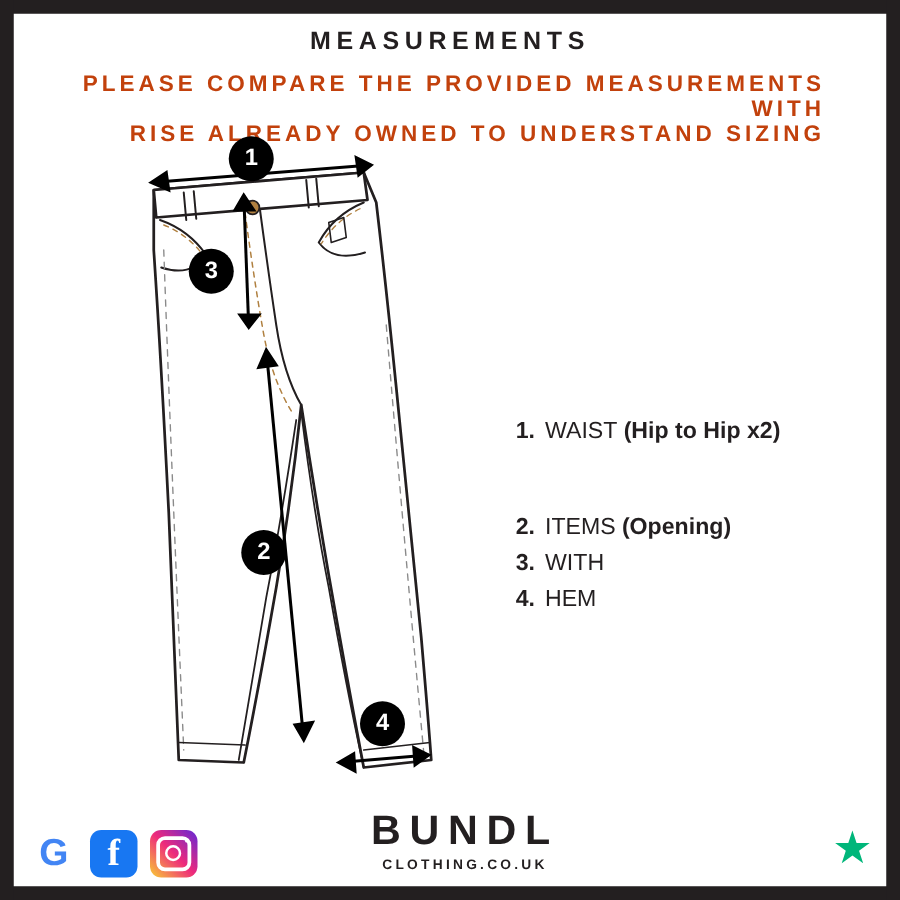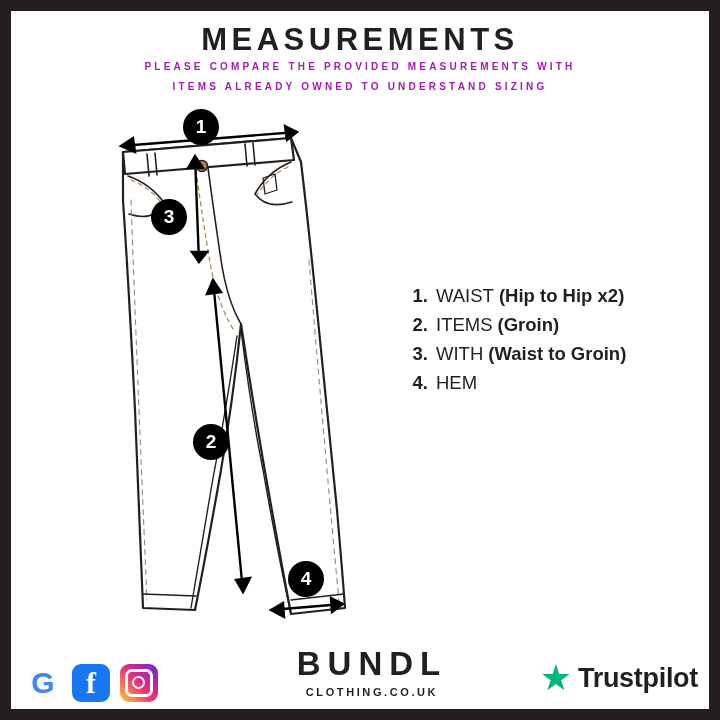--- a/index.html
+++ b/index.html
@@ -27,36 +27,36 @@
   #frame-bottom { left: 0; bottom: 0; width: 720px; height: 11px; }
   #frame-left   { left: 0; top: 0; width: 11px; height: 720px; }
   #frame-right  { right: 0; top: 0; width: 11px; height: 720px; }
 
   #title {
     position: absolute;
     top: 22px;
     left: 0;
     width: 720px;
     text-align: center;
-    font-size: 31px;
+    font-size: 20px;
     font-weight: bold;
     letter-spacing: 4.5px;
     color: #231f20;
   }
   #subtitle {
     position: absolute;
     top: 57px;
     left: 60px;
     width: 600px;
-    text-align: center;
-    font-size: 10px;
+    text-align: right;
+    font-size: 18px;
     font-weight: bold;
     letter-spacing: 3.2px;
     line-height: 20px;
-    color: #a21caf;
+    color: #c2410c;
   }
 
   
   #jeans-figure {
     position: absolute;
     left: 95px;
     top: 110px;
     width: 290px;
     height: 520px;
   }
@@ -97,21 +97,21 @@
     color: #231f20;
   }
   .legend-num {
     width: 28px;
     font-weight: bold;
     text-align: right;
     padding-right: 8px;
     flex: none;
   }
   .legend-name { font-weight: normal; }
-  .legend-desc { font-weight: bold; margin-left: 5px; }
+  .legend-desc { font-weight: bold; margin-left: 5px; margin-top: 48px; }
 
   
   #social {
     position: absolute;
     left: 24px;
     bottom: 18px;
     display: flex;
     align-items: center;
     gap: 10px;
   }
@@ -211,21 +211,21 @@
 <div id="page">
 
   <div id="frame-top"></div>
   <div id="frame-bottom"></div>
   <div id="frame-left"></div>
   <div id="frame-right"></div>
 
   <div id="title">MEASUREMENTS</div>
   <div id="subtitle">
     <div>PLEASE COMPARE THE PROVIDED MEASUREMENTS WITH</div>
-    <div>ITEMS ALREADY OWNED TO UNDERSTAND SIZING</div>
+    <div>RISE ALREADY OWNED TO UNDERSTAND SIZING</div>
   </div>
 
   <div id="jeans-figure">
     <svg id="jeans-svg" width="290" height="520" viewBox="0 0 290 520">
       <g fill="#ffffff" stroke="#231f20" stroke-width="2.2" stroke-linejoin="round" stroke-linecap="round">
 
         <path d="M28 42 L196 28 L206 52 Q214 120 222 200 Q232 300 242 400 Q248 470 250 498 L196 504 Q182 430 168 350 Q156 280 146 214 Q138 290 126 360 Q112 440 100 500 L48 498 Q44 400 40 300 Q34 180 28 90 Z"></path>
 
         <path d="M28 42 L196 28 L199 50 L30 64 Z"></path>
 
@@ -285,26 +285,25 @@
 
   <div id="legend">
     <div class="legend-row">
       <span class="legend-num">1.</span>
       <span class="legend-name">WAIST</span>
       <span class="legend-desc">(Hip to Hip x2)</span>
     </div>
     <div class="legend-row">
       <span class="legend-num">2.</span>
       <span class="legend-name">ITEMS</span>
-      <span class="legend-desc">(Groin)</span>
+      <span class="legend-desc">(Opening)</span>
     </div>
     <div class="legend-row">
       <span class="legend-num">3.</span>
       <span class="legend-name">WITH</span>
-      <span class="legend-desc">(Waist to Groin)</span>
     </div>
     <div class="legend-row">
       <span class="legend-num">4.</span>
       <span class="legend-name">HEM</span>
     </div>
   </div>
 
   <div id="social">
     <div class="social-icon google-icon">G</div>
     <div class="social-icon facebook-icon">f</div>
@@ -316,16 +315,15 @@
     </div>
   </div>
 
   <div id="brand">
     <div id="brand-name">BUNDL</div>
     <div id="brand-sub">CLOTHING.CO.UK</div>
   </div>
 
   <div id="trustpilot">
     <span id="tp-star">★</span>
-    <span id="tp-text">Trustpilot</span>
   </div>
 
 </div>
 
 </body></html>

